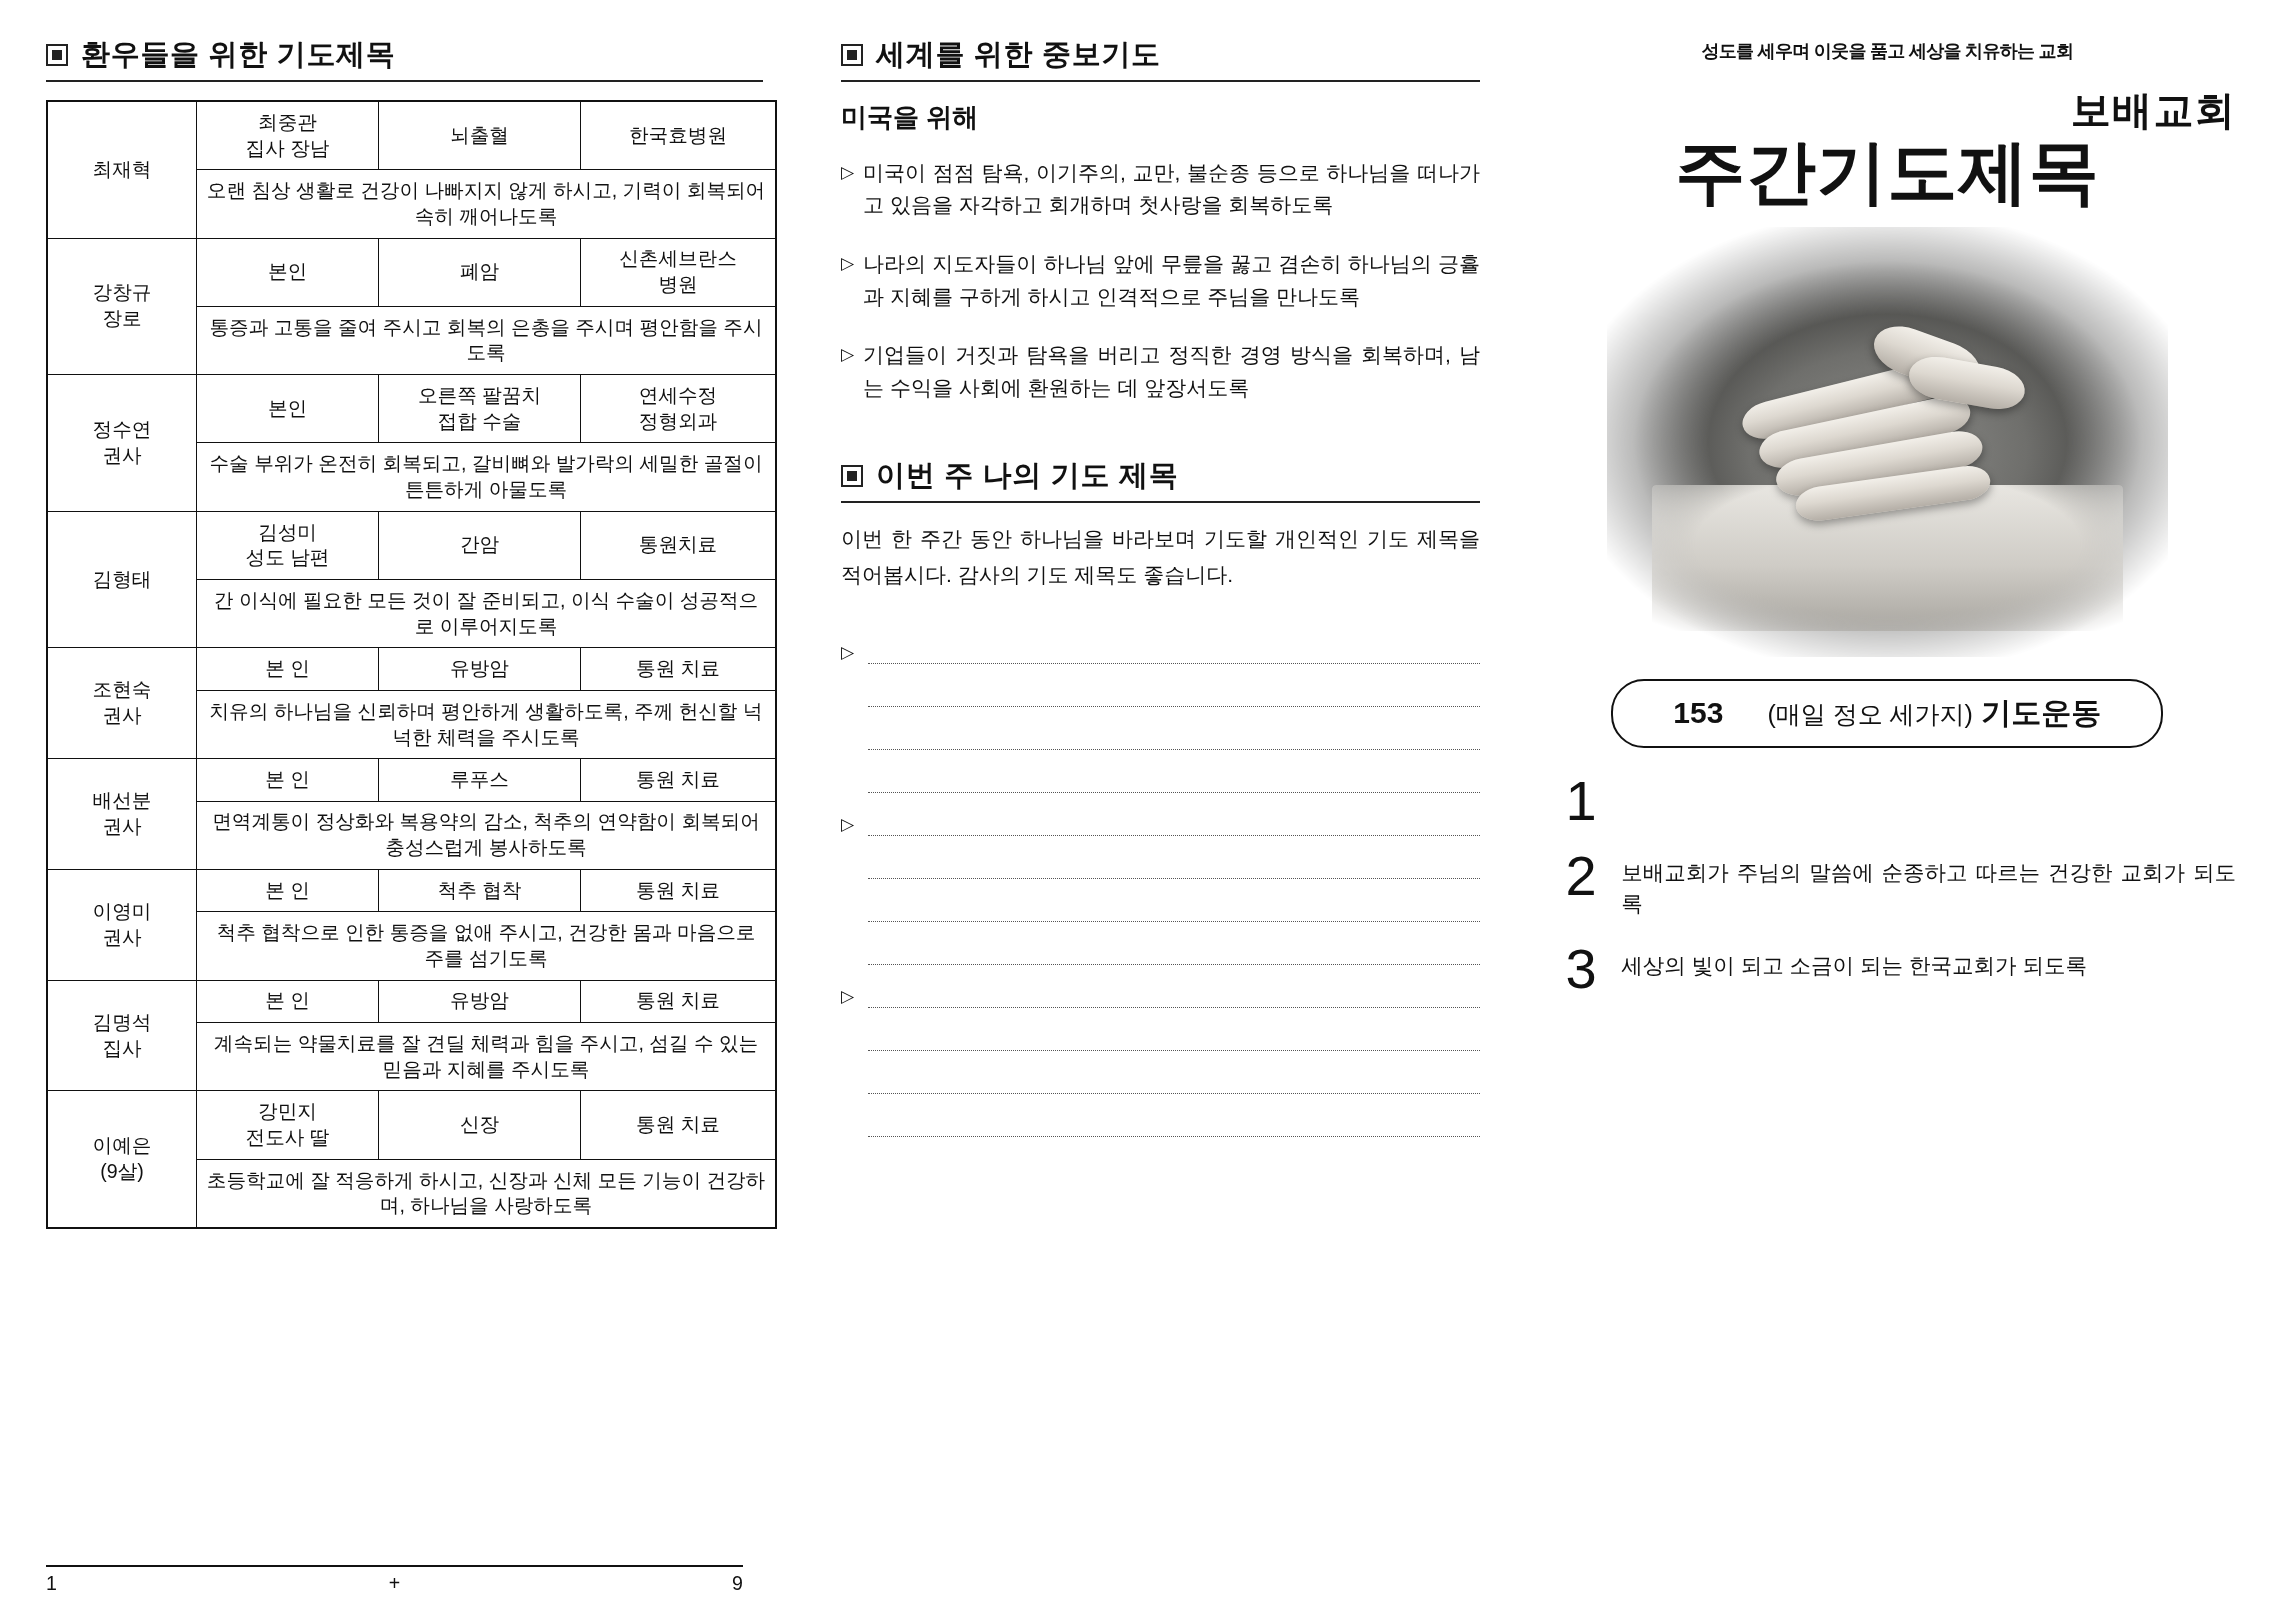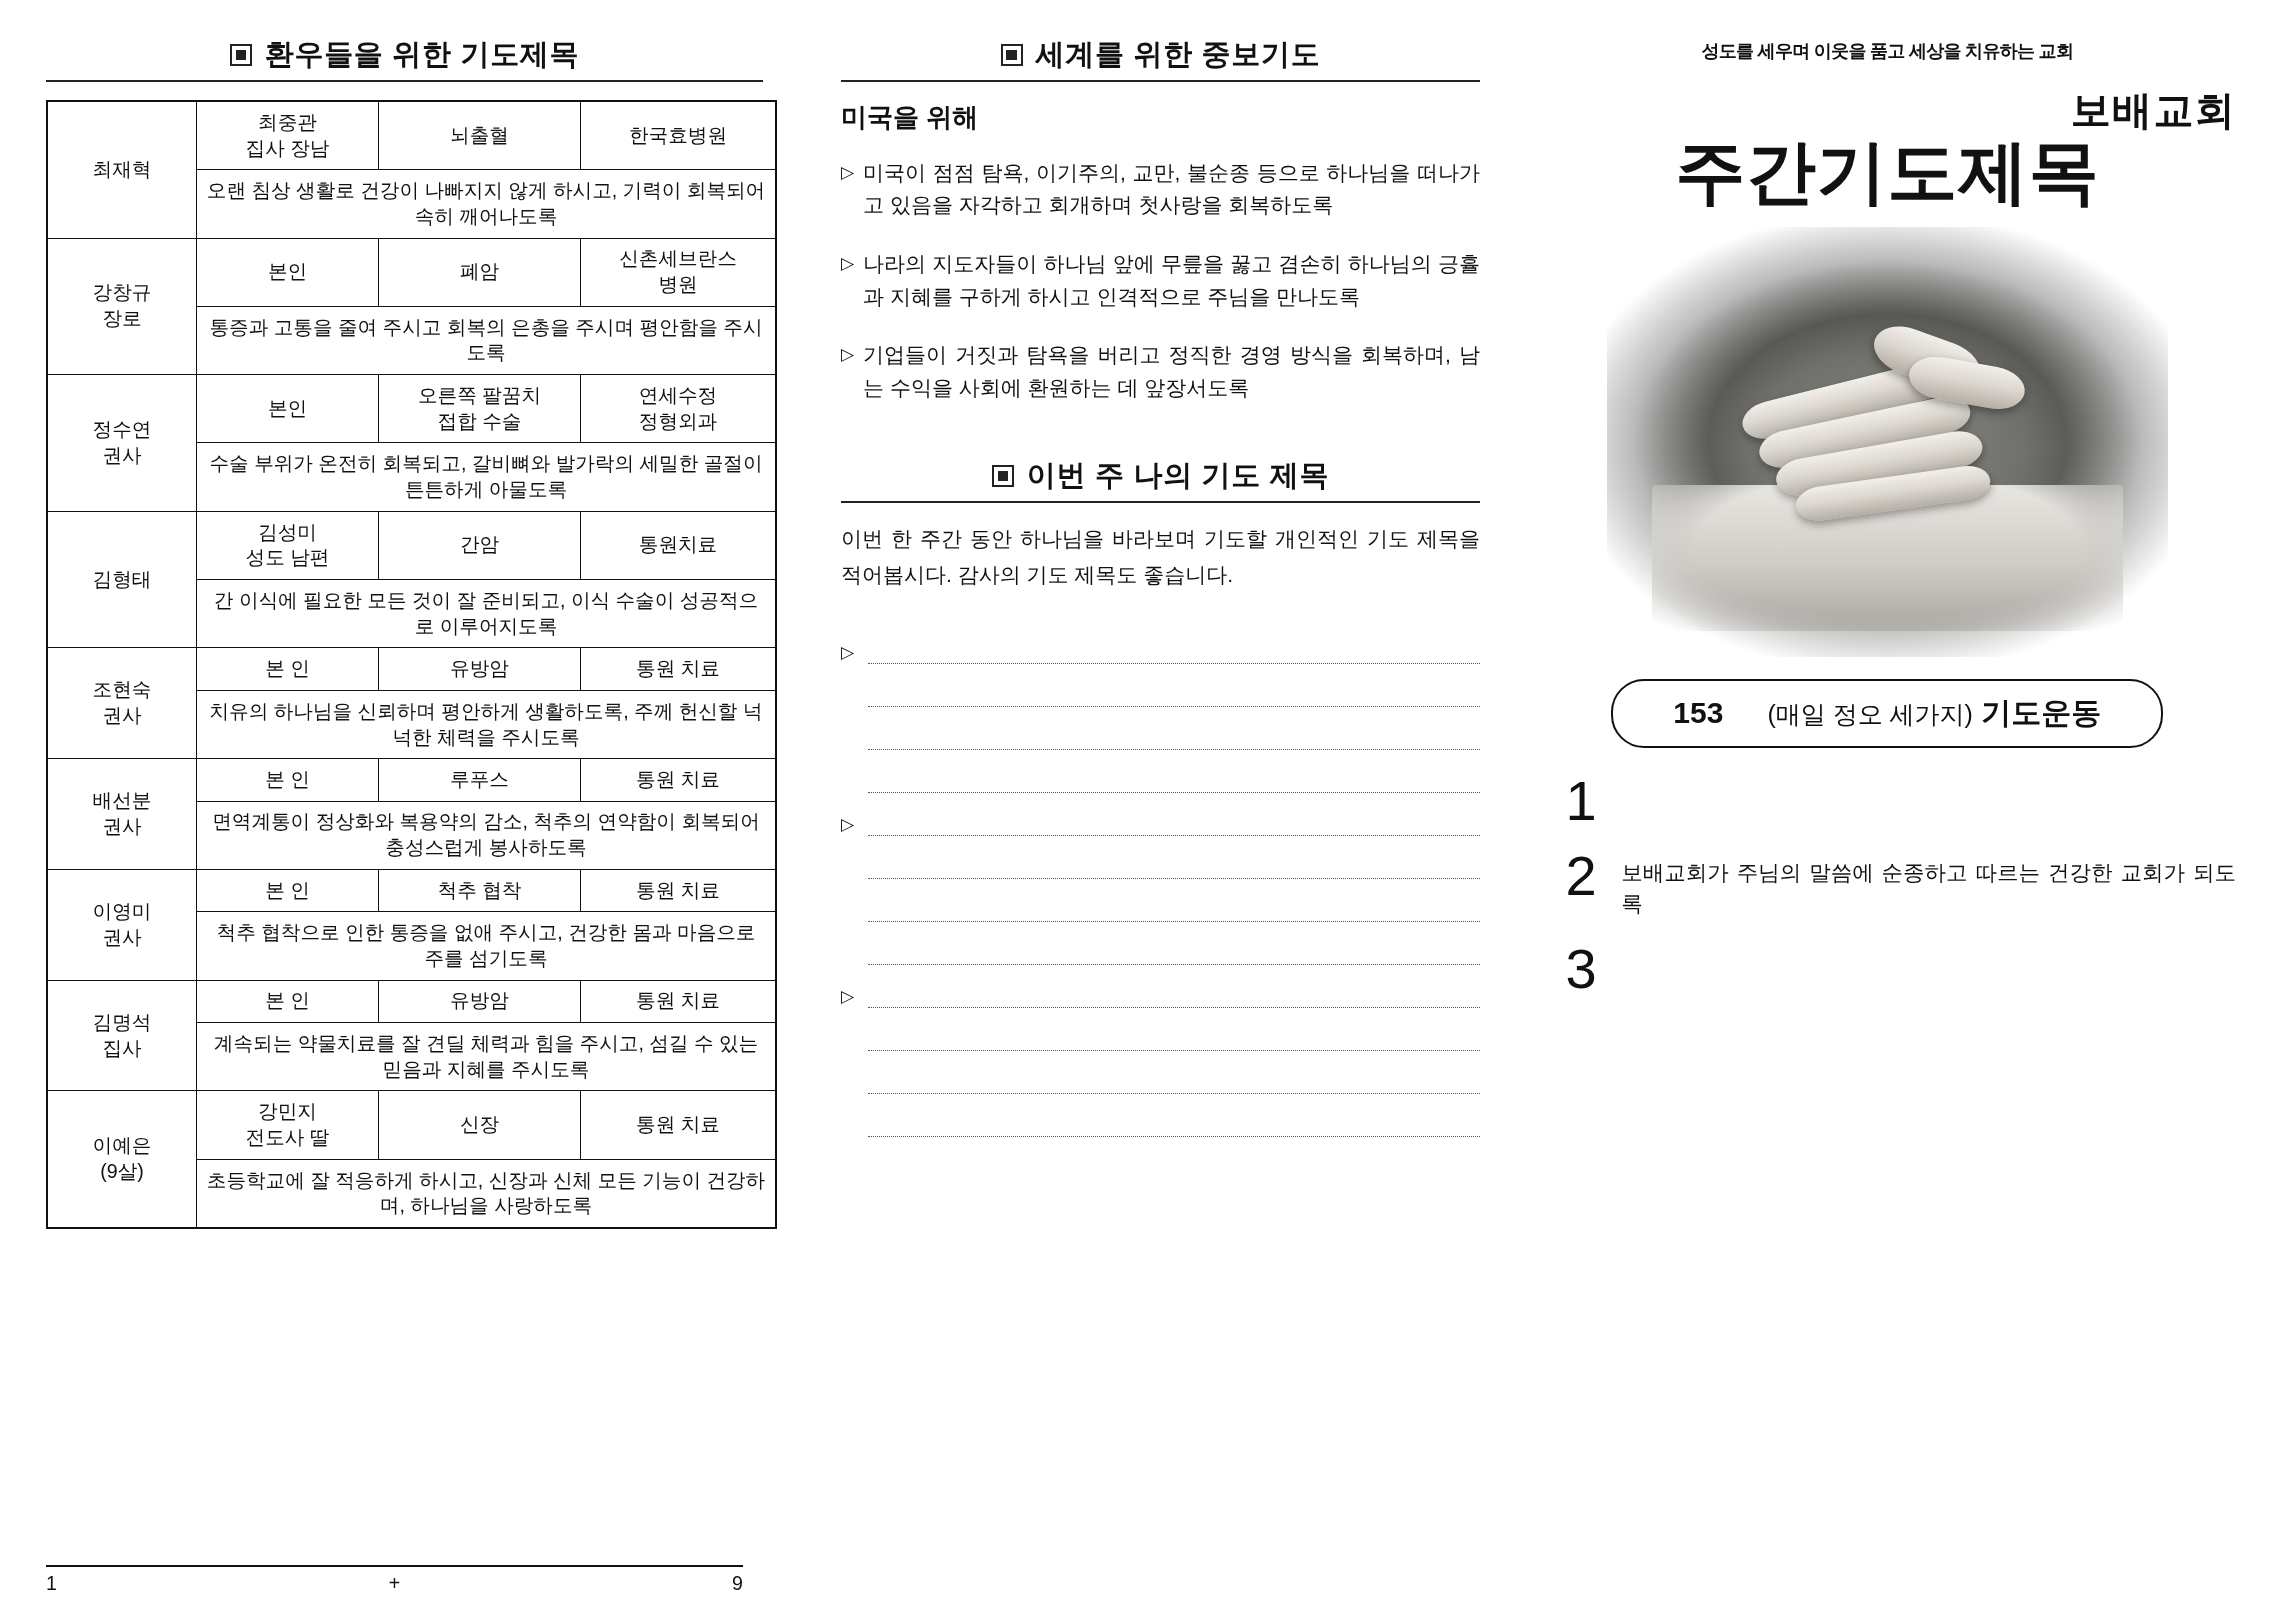--- a/index.html
+++ b/index.html
@@ -44,21 +44,20 @@
   }
 
   
   .section-head {
     display: flex;
     align-items: center;
     gap: 13px;
     border-bottom: 2px solid #222;
     padding-bottom: 9px;
     margin-bottom: 18px;
-    justify-content: center;
   }
   .sq-icon {
     width: 22px;
     height: 22px;
     border: 2px solid #222;
     box-sizing: border-box;
     position: relative;
     flex: 0 0 auto;
   }
   .sq-icon::after {
@@ -491,18 +490,19 @@
     <div id="numbered-list">
         <div class="num-item">
           <span class="num">1</span>
         </div>
         <div class="num-item">
           <span class="num">2</span>
           <span class="num-text">보배교회가 주님의 말씀에 순종하고 따르는 건강한 교회가 되도록</span>
         </div>
         <div class="num-item">
           <span class="num">3</span>
+          <span class="num-text">세상의 빛이 되고 소금이 되는 한국교회가 되도록</span>
         </div>
       </div>
   </div>
 
 </div>
 
 
 </body></html>

